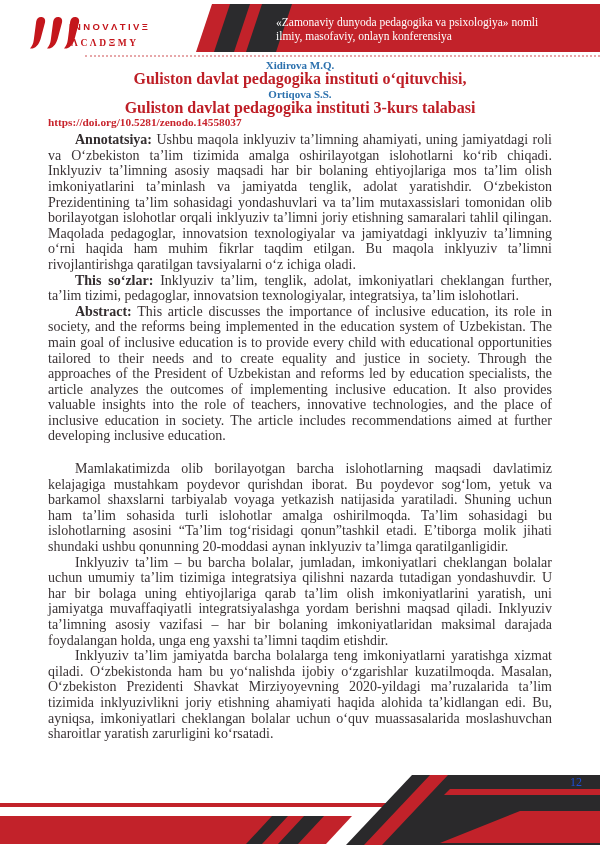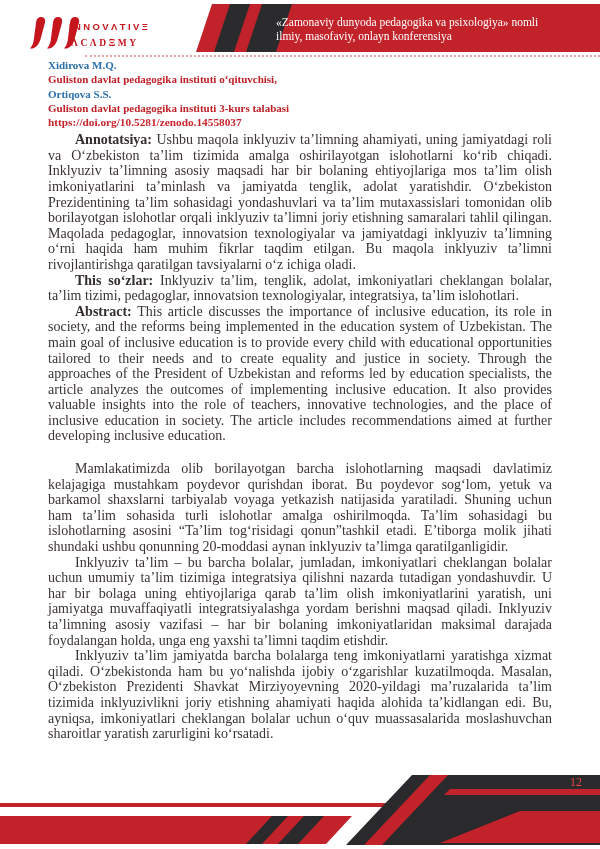--- a/index.html
+++ b/index.html
@@ -15,32 +15,32 @@
   .logo-line1{font-size:9.5px;letter-spacing:2.4px;}
   .logo-line2{font-size:9.5px;letter-spacing:2.6px;padding-left:2px;margin-top:6px;font-family:Liberation Serif, serif;}
   .banner-text{position:absolute;left:276px;top:16px;width:300px;color:#ffffff;
     font-size:11.5px;line-height:13.5px;font-weight:400;}
   .dotted-rule{position:absolute;top:55px;left:85px;right:0;height:0;
     border-top:2px dotted rgba(196,34,40,0.40);}
   
   .content{position:absolute;top:58px;left:48px;right:48px;}
   .title{margin:0;text-align:center;font-size:12.4px;line-height:15px;
     font-weight:bold;color:#BE1E26;}
-  .author{ text-align:left;font-size:11px;line-height:14.3px;font-weight:bold;color:#2B70AD;}
-  .affil{  text-align:left;font-size:11px;line-height:14.3px;font-weight:bold;color:#BE1E26;}
+  .author{ text-align:center;font-size:11px;line-height:14.3px;font-weight:bold;color:#2B70AD;}
+  .affil{  text-align:center;font-size:16px;line-height:14.3px;font-weight:bold;color:#BE1E26;}
   .doi{    text-align:left;font-size:11.3px;line-height:15px;font-weight:bold;margin-bottom:2px;}
   .doi a{color:#C8242C;text-decoration:none;}
   .content p{margin:0;font-size:14px;line-height:15.6px;text-align:justify;
     text-indent:27px;color:#3A3335;}
   .content p b{color:#332D2F;}
   .gap-before{margin-top:17px !important;}
   
   .ftr{position:absolute;bottom:0;left:0;width:600px;height:80px;}
   .ftr svg{position:absolute;top:0;left:0;}
-  .page-num{position:absolute;top:6px;right:18px;color:#ef4444;font-size:12px;
+  .page-num{position:absolute;top:6px;right:18px;color:#1d4ed8;font-size:12px;
     line-height:14px;font-family:"Liberation Serif","DejaVu Serif",serif;}
 </style>
 </head>
 <body>
 
 <div class="page">
 
   <div class="hdr">
     <svg width="600" height="58" viewBox="0 0 600 58">
 
@@ -75,21 +75,21 @@
     <div class="author">Xidirova M.Q.</div>
     <div class="affil">Guliston davlat pedagogika instituti o‘qituvchisi,</div>
     <div class="author">Ortiqova S.S.</div>
     <div class="affil">Guliston davlat pedagogika instituti 3-kurs talabasi</div>
     <div class="doi">
       <a href="#">https://doi.org/10.5281/zenodo.14558037</a>
     </div>
 
     <p><b>Annotatsiya:</b> <span>Ushbu maqola inklyuziv ta’limning ahamiyati, uning jamiyatdagi roli va O‘zbekiston ta’lim tizimida amalga oshirilayotgan islohotlarni ko‘rib chiqadi. Inklyuziv ta’limning asosiy maqsadi har bir bolaning ehtiyojlariga mos ta’lim olish imkoniyatlarini ta’minlash va jamiyatda tenglik, adolat yaratishdir. O‘zbekiston Prezidentining ta’lim sohasidagi yondashuvlari va ta’lim mutaxassislari tomonidan olib borilayotgan islohotlar orqali inklyuziv ta’limni joriy etishning samaralari tahlil qilingan. Maqolada pedagoglar, innovatsion texnologiyalar va jamiyatdagi inklyuziv ta’limning o‘rni haqida ham muhim fikrlar taqdim etilgan. Bu maqola inklyuziv ta’limni rivojlantirishga qaratilgan tavsiyalarni o‘z ichiga oladi.</span></p>
 
-    <p><b>This so‘zlar:</b> <span>Inklyuziv ta’lim, tenglik, adolat, imkoniyatlari cheklangan bolalar, ta’lim tizimi, pedagoglar, innovatsion texnologiyalar, integratsiya, ta’lim islohotlari.</span></p>
+    <p><b>This so‘zlar:</b> <span>Inklyuziv ta’lim, tenglik, adolat, imkoniyatlari cheklangan further, ta’lim tizimi, pedagoglar, innovatsion texnologiyalar, integratsiya, ta’lim islohotlari.</span></p>
 
     <p><b>Abstract:</b> <span>This article discusses the importance of inclusive education, its role in society, and the reforms being implemented in the education system of Uzbekistan. The main goal of inclusive education is to provide every child with educational opportunities tailored to their needs and to create equality and justice in society. Through the approaches of the President of Uzbekistan and reforms led by education specialists, the article analyzes the outcomes of implementing inclusive education. It also provides valuable insights into the role of teachers, innovative technologies, and the place of inclusive education in society. The article includes recommendations aimed at further developing inclusive education.</span></p>
 
 
     <p class="gap-before">Mamlakatimizda olib borilayotgan barcha islohotlarning maqsadi davlatimiz kelajagiga mustahkam poydevor qurishdan iborat. Bu poydevor sog‘lom, yetuk va barkamol shaxslarni tarbiyalab voyaga yetkazish natijasida yaratiladi. Shuning uchun ham ta’lim sohasida turli islohotlar amalga oshirilmoqda. Ta’lim sohasidagi bu islohotlarning asosini “Ta’lim tog‘risidagi qonun”tashkil etadi. E’tiborga molik jihati shundaki ushbu qonunning 20-moddasi aynan inklyuziv ta’limga qaratilganligidir.</p>
     <p>Inklyuziv ta’lim – bu barcha bolalar, jumladan, imkoniyatlari cheklangan bolalar uchun umumiy ta’lim tizimiga integratsiya qilishni nazarda tutadigan yondashuvdir. U har bir bolaga uning ehtiyojlariga qarab ta’lim olish imkoniyatlarini yaratish, uni jamiyatga muvaffaqiyatli integratsiyalashga yordam berishni maqsad qiladi. Inklyuziv ta’limning asosiy vazifasi – har bir bolaning imkoniyatlaridan maksimal darajada foydalangan holda, unga eng yaxshi ta’limni taqdim etishdir.</p>
     <p>Inklyuziv ta’lim jamiyatda barcha bolalarga teng imkoniyatlarni yaratishga xizmat qiladi. O‘zbekistonda ham bu yo‘nalishda ijobiy o‘zgarishlar kuzatilmoqda. Masalan, O‘zbekiston Prezidenti Shavkat Mirziyoyevning 2020-yildagi ma’ruzalarida ta’lim tizimida inklyuzivlikni joriy etishning ahamiyati haqida alohida ta’kidlangan edi. Bu, ayniqsa, imkoniyatlari cheklangan bolalar uchun o‘quv muassasalarida moslashuvchan sharoitlar yaratish zarurligini ko‘rsatadi.</p>
   </div>
 
   <div class="ftr">

